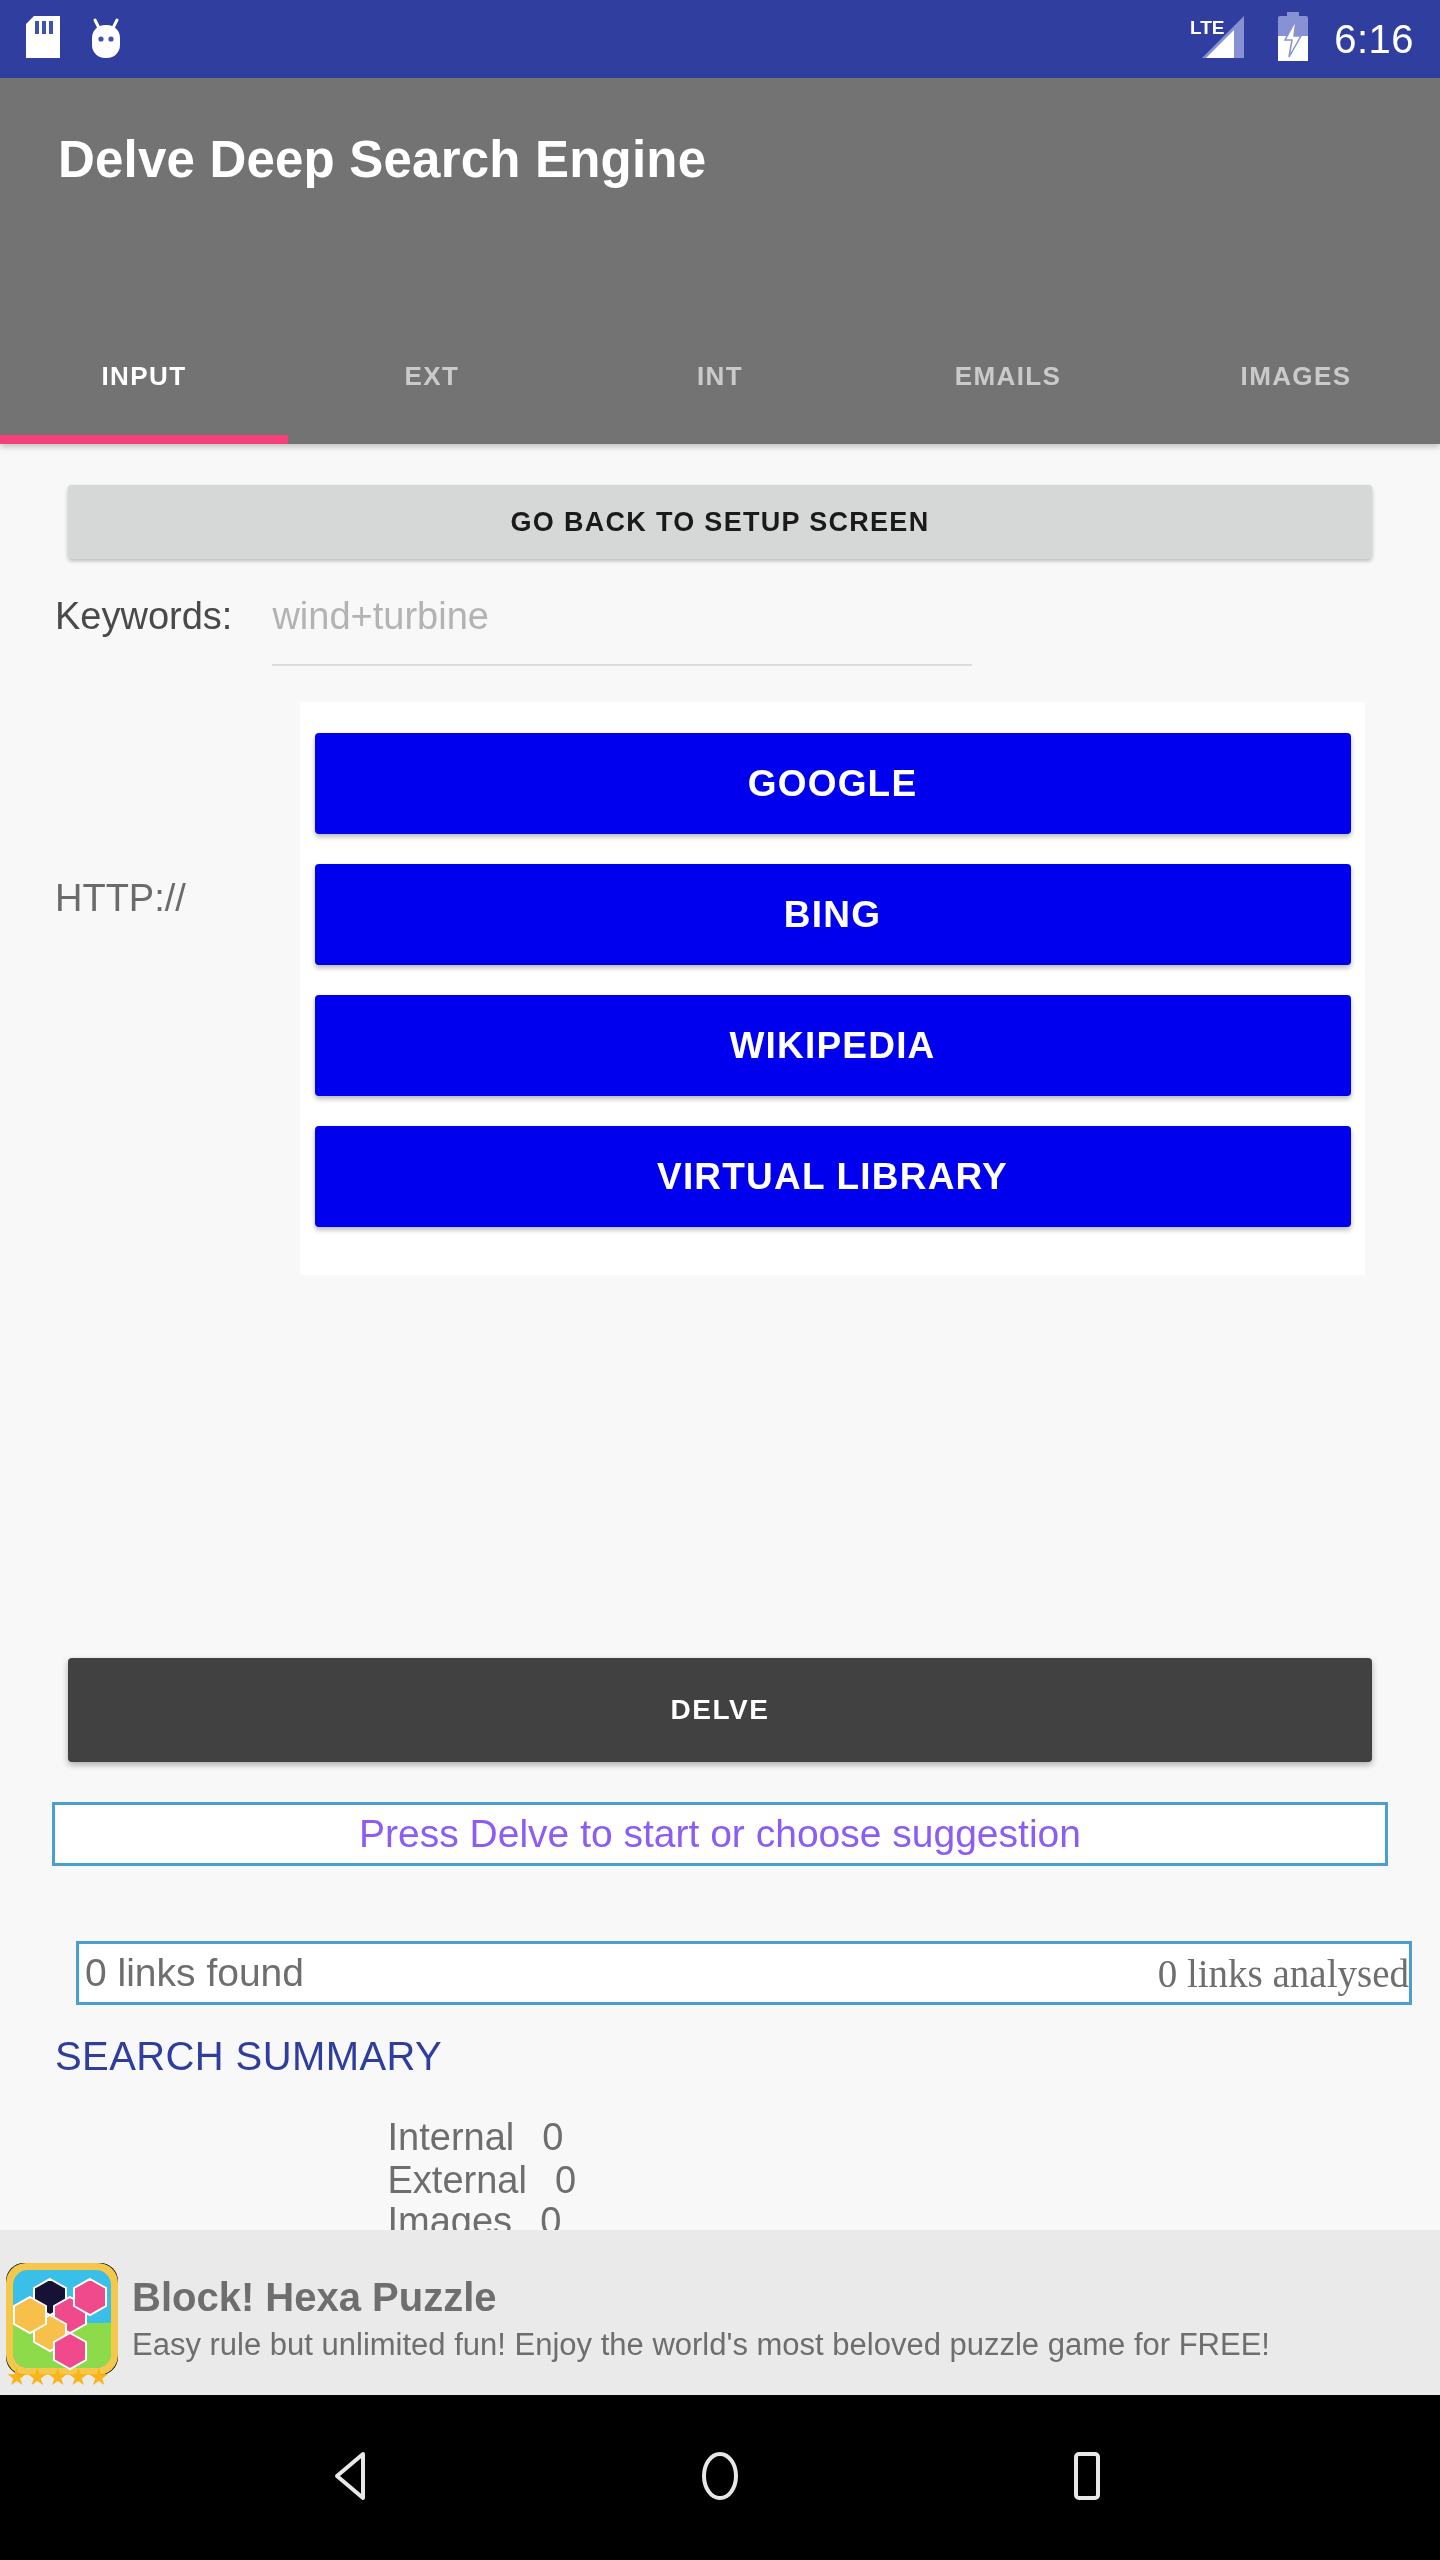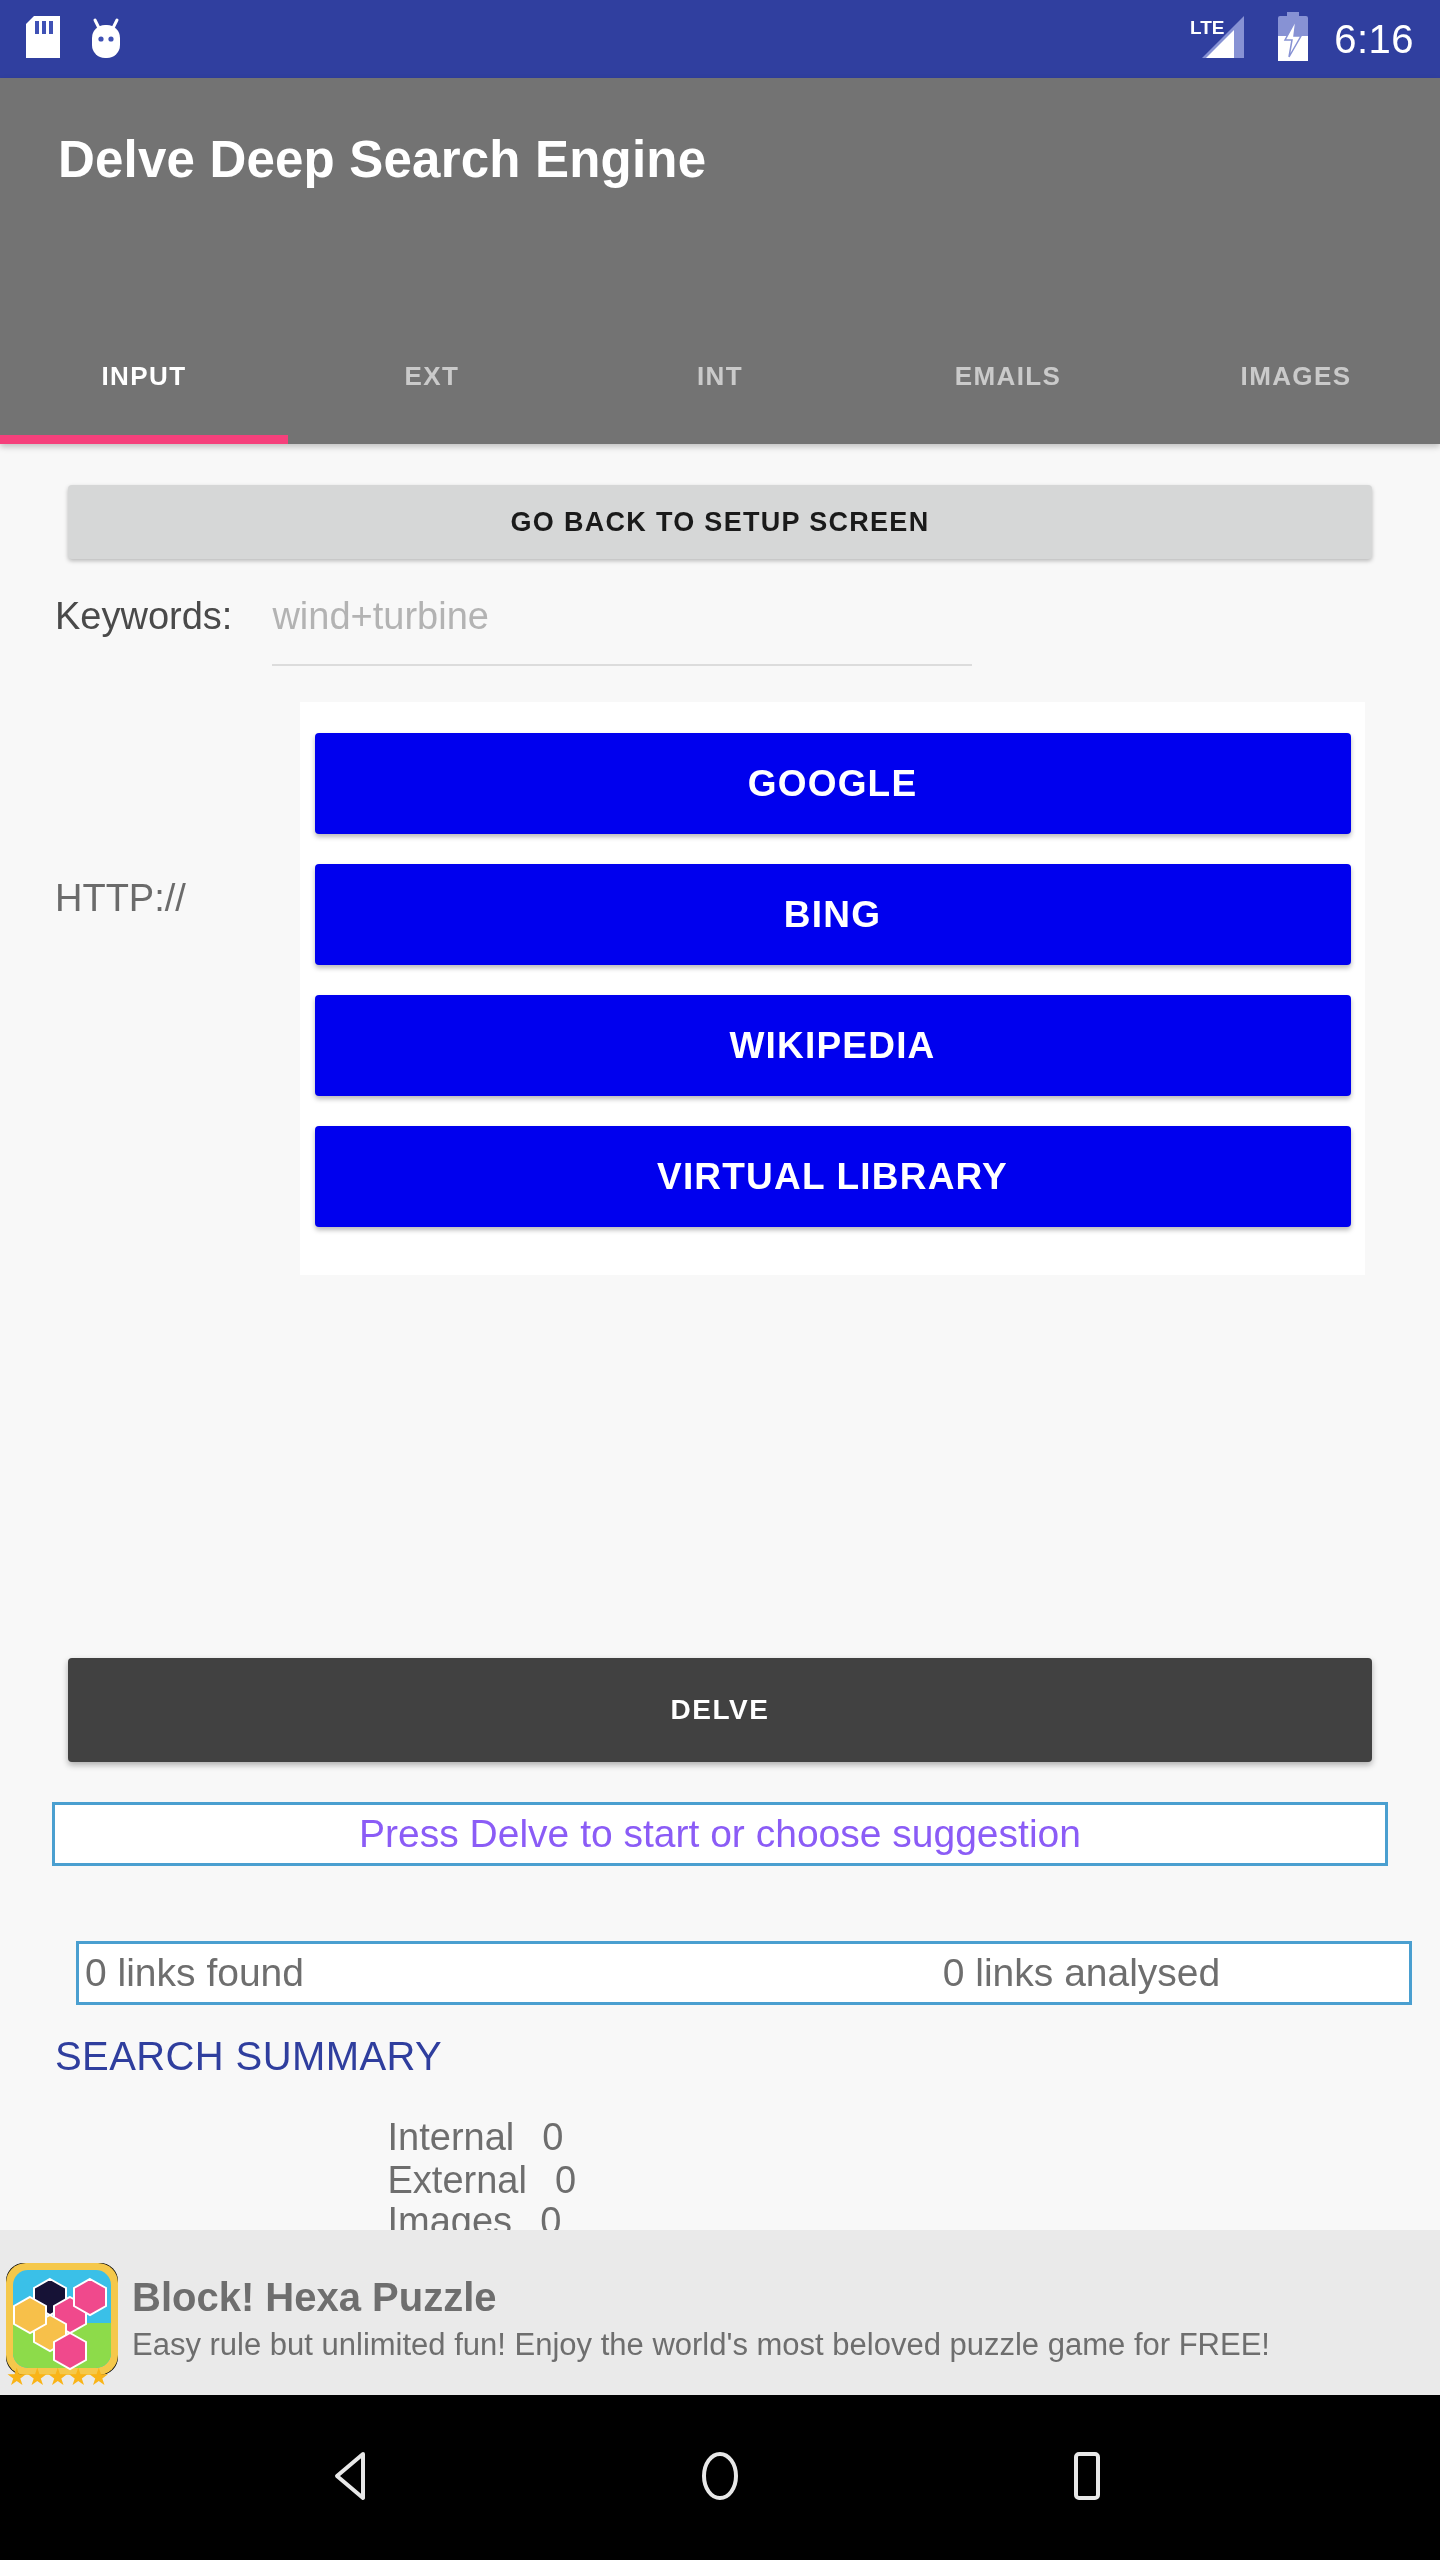--- a/index.html
+++ b/index.html
@@ -228,21 +228,21 @@
     height: 64px;
     background: #FFFFFF;
     border: 3px solid #4A9FD0;
     display: flex;
     align-items: center;
     color: #6E6E6E;
     font-size: 39px;
     margin-left: 24px;
   }
   .counts-left { padding-left: 6px; width: 50%; }
-  .counts-right { width: 50%; text-align: center; padding-left: 10px; }
+  .counts-right { width: 50%; text-align: right; padding-left: 10px; font-family: Liberation Serif, serif; }
 
   .summary-title {
     position: absolute;
     top: 1590px;
     left: 55px;
     font-size: 40px;
     color: #2F3E9E;
     letter-spacing: 0.4px;
   }
 

